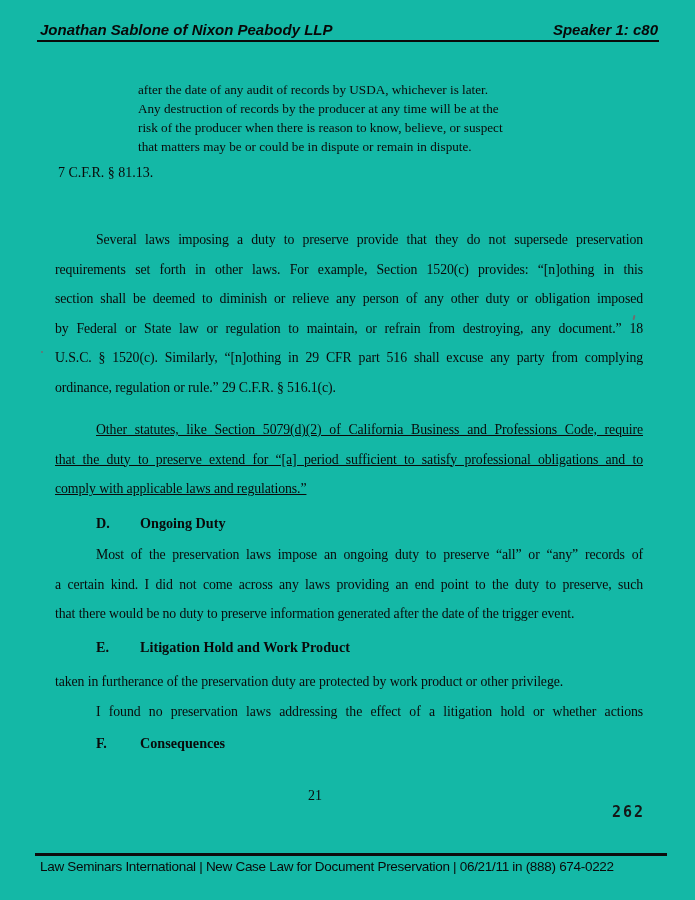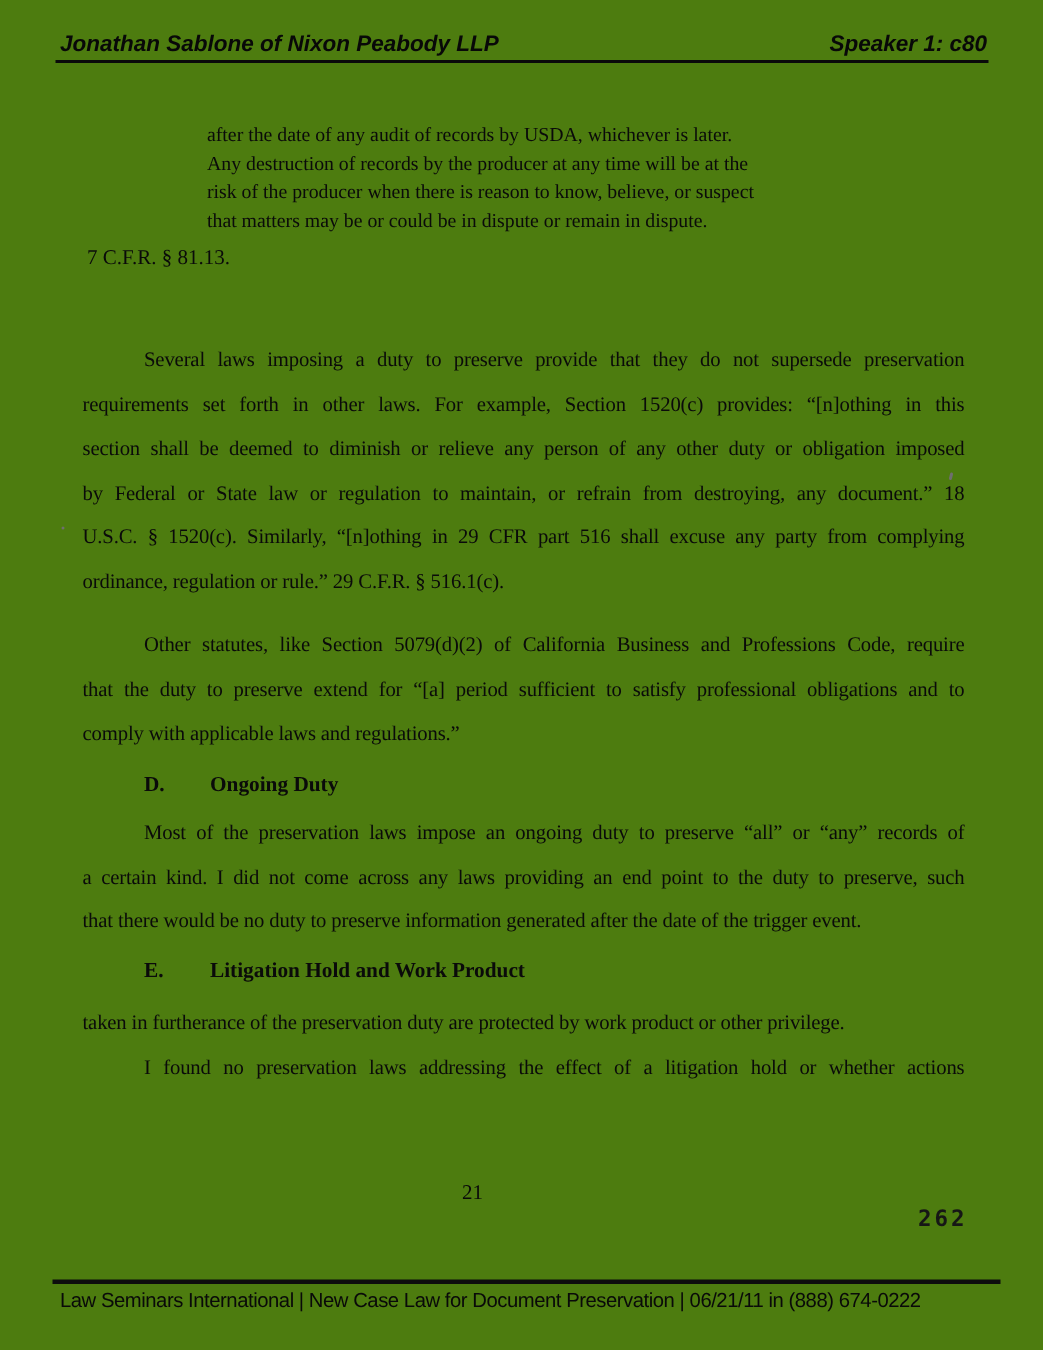--- a/index.html
+++ b/index.html
@@ -1,20 +1,20 @@
 <!DOCTYPE html>
 <html><head>
 <meta charset="utf-8">
 <style>
   html, body { margin: 0; padding: 0; background: #e8e8e8; }
   .page {
     position: relative;
     width: 695px;
     height: 900px;
-    background: #4d7c0f;
+    background: #14b8a6;
     overflow: hidden;
     font-family: "Liberation Serif", serif;
     color: #0a0a0a;
   }
 
   
   .header {
     position: absolute;
     top: 21px; left: 40px; right: 37px;
     display: flex;
@@ -54,21 +54,21 @@
     width: 588px;
     font-size: 13.8px;
     line-height: 29.6px;
     letter-spacing: -0.1px;
   }
   .jl { text-align: justify; text-align-last: justify; }
   .jl.first { padding-left: 41px; }
   .jl.last { text-align-last: left; }
 
   .p-supersede { top: 194px; margin-top: 31px; }
-  .p-other     { top: 415px; }
+  .p-other     { top: 415px; text-decoration: underline; }
   .p-ongoing   { top: 540px; }
   .p-litig     { top: 667px; }
 
   
   .heading {
     position: absolute;
     left: 55px;
     padding-left: 41px;
     font-size: 14.2px;
     font-weight: bold;
@@ -168,20 +168,23 @@
 
   <div class="heading h-e">
     <span class="hletter">E.</span><span>Litigation Hold and Work Product</span>
   </div>
 
   <div class="para p-litig">
     <div class="jl last">taken in furtherance of the preservation duty are protected by work product or other privilege.</div>
     <div class="jl first">I found no preservation laws addressing the effect of a litigation hold or whether actions</div>
   </div>
 
+  <div class="heading h-f">
+    <span class="hletter">F.</span><span>Consequences</span>
+  </div>
 
   <div class="page-number">21</div>
   <div class="corner-number">262</div>
 
   <div class="footer-rule"></div>
   <div class="footer-text">Law Seminars International | New Case Law for Document Preservation | 06/21/11 in (888) 674-0222</div>
 
   <div class="speck speck-1"></div>
   <div class="speck speck-2"></div>
 

